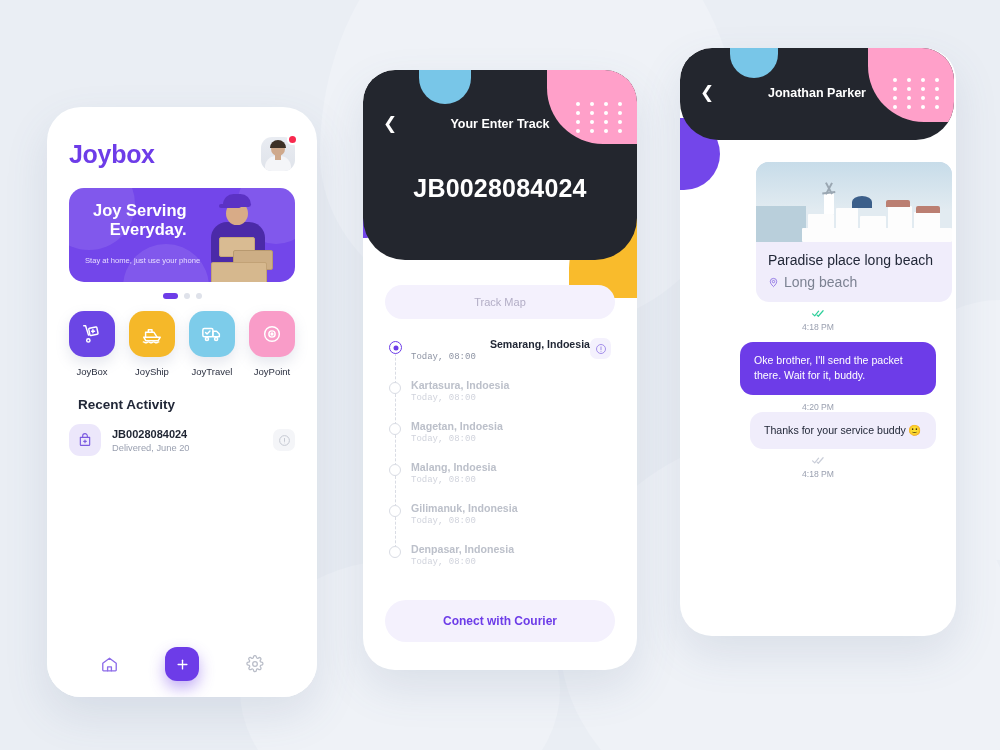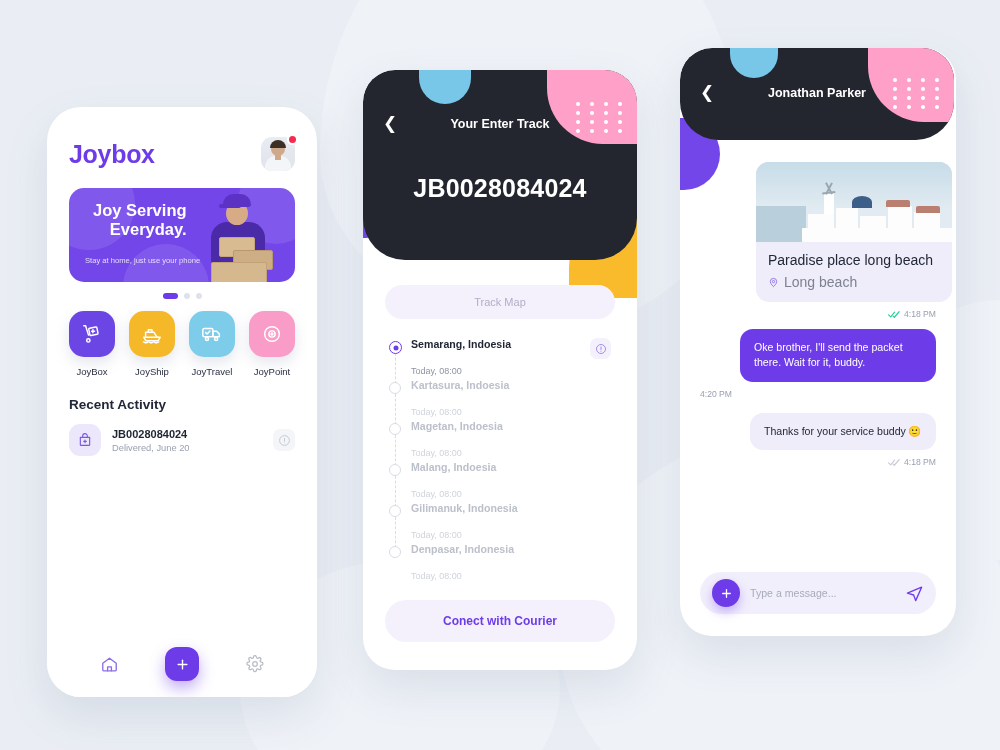--- a/index.html
+++ b/index.html
@@ -76,21 +76,21 @@
 
   .cats { display: flex; justify-content: space-between; padding: 12px 22px 0 22px; }
   .cat { width: 46px; text-align: center; }
   .cat-ico {
     width: 46px; height: 46px; border-radius: 15px; display: flex;
     align-items: center; justify-content: center;
     box-shadow: 0 6px 14px rgba(110,120,160,.18);
   }
   .cat-label { font-size: 9.5px; color: #2b3040; margin-top: 9px; }
 
-  .sec-title { font-size: 13.5px; color: #222838; font-weight: bold; padding: 20px 22px 0 22px; }
+  .sec-title { font-size: 13.5px; color: #222838; font-weight: bold; padding: 20px 22px 0 31px; }
 
   .act-row { display: flex; align-items: center; padding: 12px 22px 0 22px; gap: 11px; }
   .act-ico { width: 32px; height: 32px; border-radius: 11px; display: flex; align-items: center; justify-content: center; flex-shrink: 0; }
   .act-mid { flex: 1; }
   .act-code { font-size: 11px; font-weight: bold; color: #1f2533; }
   .act-sub { font-size: 9.3px; color: #9aa0b0; margin-top: 3px; }
   .info-btn {
     width: 22px; height: 22px; border-radius: 7px; background: #f4f5f8;
     display: flex; align-items: center; justify-content: center; flex-shrink: 0;
   }
@@ -149,22 +149,22 @@
   .tl-item.active .tl-ring i {
     display: block; width: 5px; height: 5px; border-radius: 50%; background: #6d3ce8;
     position: absolute; left: 50%; top: 50%; transform: translate(-50%,-50%);
   }
   .tl-line {
     position: absolute; left: 5.5px; top: 15px; width: 0; height: 31px;
     border-left: 1px dashed #d9dce4;
   }
   .tl-body { flex: 1; }
   .tl-place { font-size: 10.6px; font-weight: bold; color: #bcc0ca; }
-  .tl-item.active .tl-place { color: #1f2533; }
-  .tl-time { font-size: 9px; color: #d0d3dc; margin-top: 16px; }
+  .tl-item.active .tl-place { color: #1f2533; text-align: right; }
+  .tl-time { font-size: 9px; color: #d0d3dc; margin-top: 2px; font-family: Liberation Mono, monospace; }
   .tl-item.active .tl-time { color: #8d93a3; }
   .tl-info {
     width: 21px; height: 21px; border-radius: 7px; background: #f4f1fd;
     display: flex; align-items: center; justify-content: center; flex-shrink: 0;
   }
 
   .cta {
     position: absolute; left: 22px; bottom: 28px; width: 230px; height: 42px;
     background: #f4f1fd; border-radius: 21px; display: flex; align-items: center;
     justify-content: center; color: #6d3ce8; font-size: 12px; font-weight: bold; z-index: 4;
@@ -189,21 +189,21 @@
   .card-meta { padding: 10px 12px 12px 12px; }
   .card-title { font-size: 14px; color: #222838; }
   .card-loc { display: flex; align-items: center; gap: 5px; margin-top: 6px; }
   .card-loc span { font-size: 14px; color: #7c8292; }
 
   .bub { max-width: 196px; border-radius: 13px; padding: 11px 14px; font-size: 10.6px; line-height: 1.45; }
   .bub.them { background: #f0edfb; color: #222838; margin-left: 56px; }
   .bub.me { background: #6d3ce8; color: #fff; margin-right: 0; }
   .row-right { display: flex; justify-content: flex-end; }
   .row-left { display: flex; justify-content: flex-start; }
-  .stamp { font-size: 8.6px; color: #9aa0b0; display: flex; align-items: center; gap: 4px; }
+  .stamp { font-size: 8.6px; color: #9aa0b0; display: flex; align-items: center; gap: 4px; flex-direction: column; }
   .stamp.right { justify-content: flex-end; }
 
   .composer {
     position: absolute; left: 20px; right: 20px; bottom: 22px; height: 42px;
     background: #f2effc; border-radius: 21px; display: flex; align-items: center;
     padding: 0 12px; gap: 10px;
   }
   .comp-plus {
     width: 28px; height: 28px; border-radius: 50%; background: #6d3ce8;
     display: flex; align-items: center; justify-content: center; flex-shrink: 0;
@@ -541,39 +541,27 @@
         <span>4:18 PM</span>
       </div>
 
       <div class="row-right" style="margin-top:10px;">
         <div class="bub me">Oke brother, I'll send the packet there. Wait for it, buddy.</div>
       </div>
       <div class="stamp" style="margin-top:7px;">
         <span>4:20 PM</span>
       </div>
 
-      <div class="row-right" style="margin-top:14px;">
+      <div class="row-right" style="margin-top:0;">
         <div class="bub them" style="margin-left:0;">Thanks for your service buddy 🙂</div>
       </div>
       <div class="stamp right" style="margin-top:7px;">
         <svg width="12" height="9" viewBox="0 0 20 14" fill="none" stroke="#c9cdd8" stroke-width="2" stroke-linecap="round" stroke-linejoin="round">
           <path d="M1 7.5 4.5 11 11 3.2"></path>
             <path d="M8.5 9.6 10.5 11.6 18.5 2.4"></path>
         </svg>
         <span>4:18 PM</span>
       </div>
     </div>
 
-    <div class="composer">
-      <div class="comp-plus">
-        <svg width="13" height="13" viewBox="0 0 24 24" stroke="#fff" stroke-width="2.4" stroke-linecap="round">
-          <line x1="12" y1="5" x2="12" y2="19"></line>
-            <line x1="5" y1="12" x2="19" y2="12"></line>
-        </svg>
-      </div>
-      <input type="text" placeholder="Type a message..." style="">
-      <svg width="19" height="19" viewBox="0 0 24 24" fill="none" stroke="#6d3ce8" stroke-width="1.7" stroke-linejoin="round">
-        <path d="M3 11.5 21 4l-7.5 17-2.6-7.1z"></path>
-      </svg>
-    </div>
   </div>
 
 </div>
 
 </body></html>

